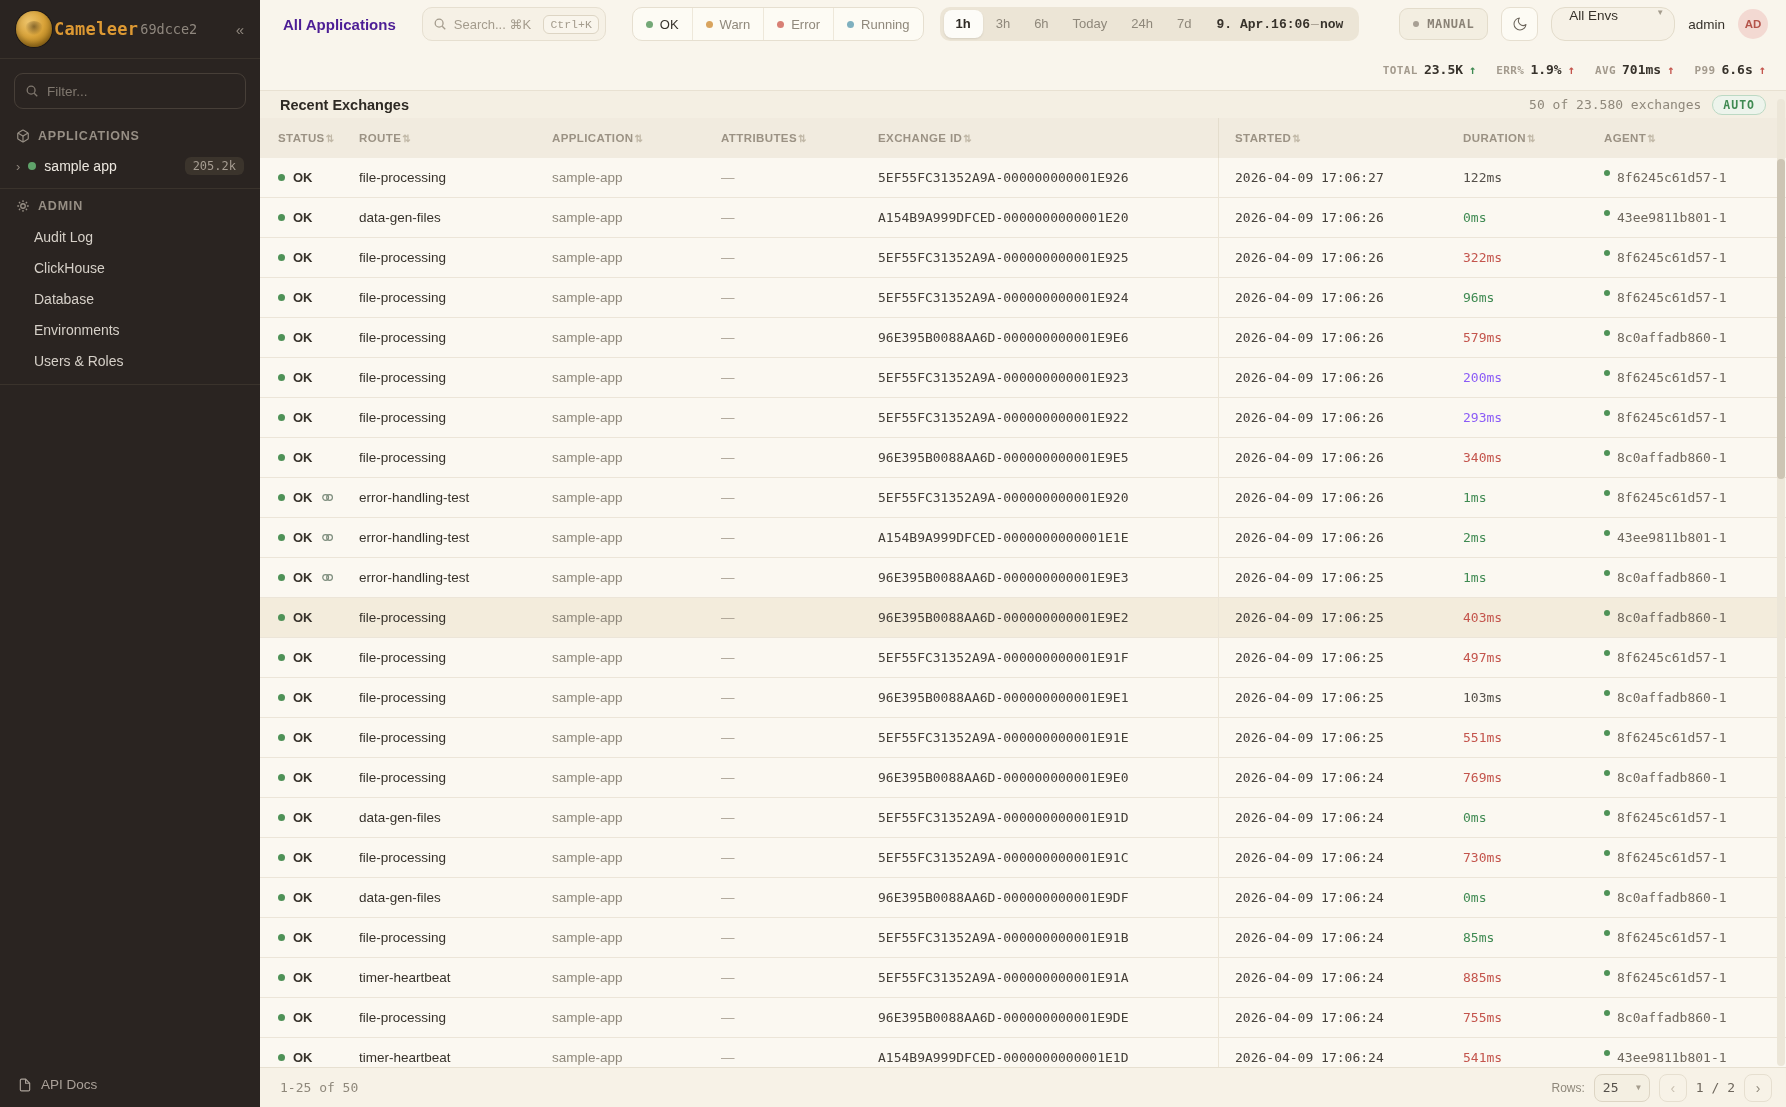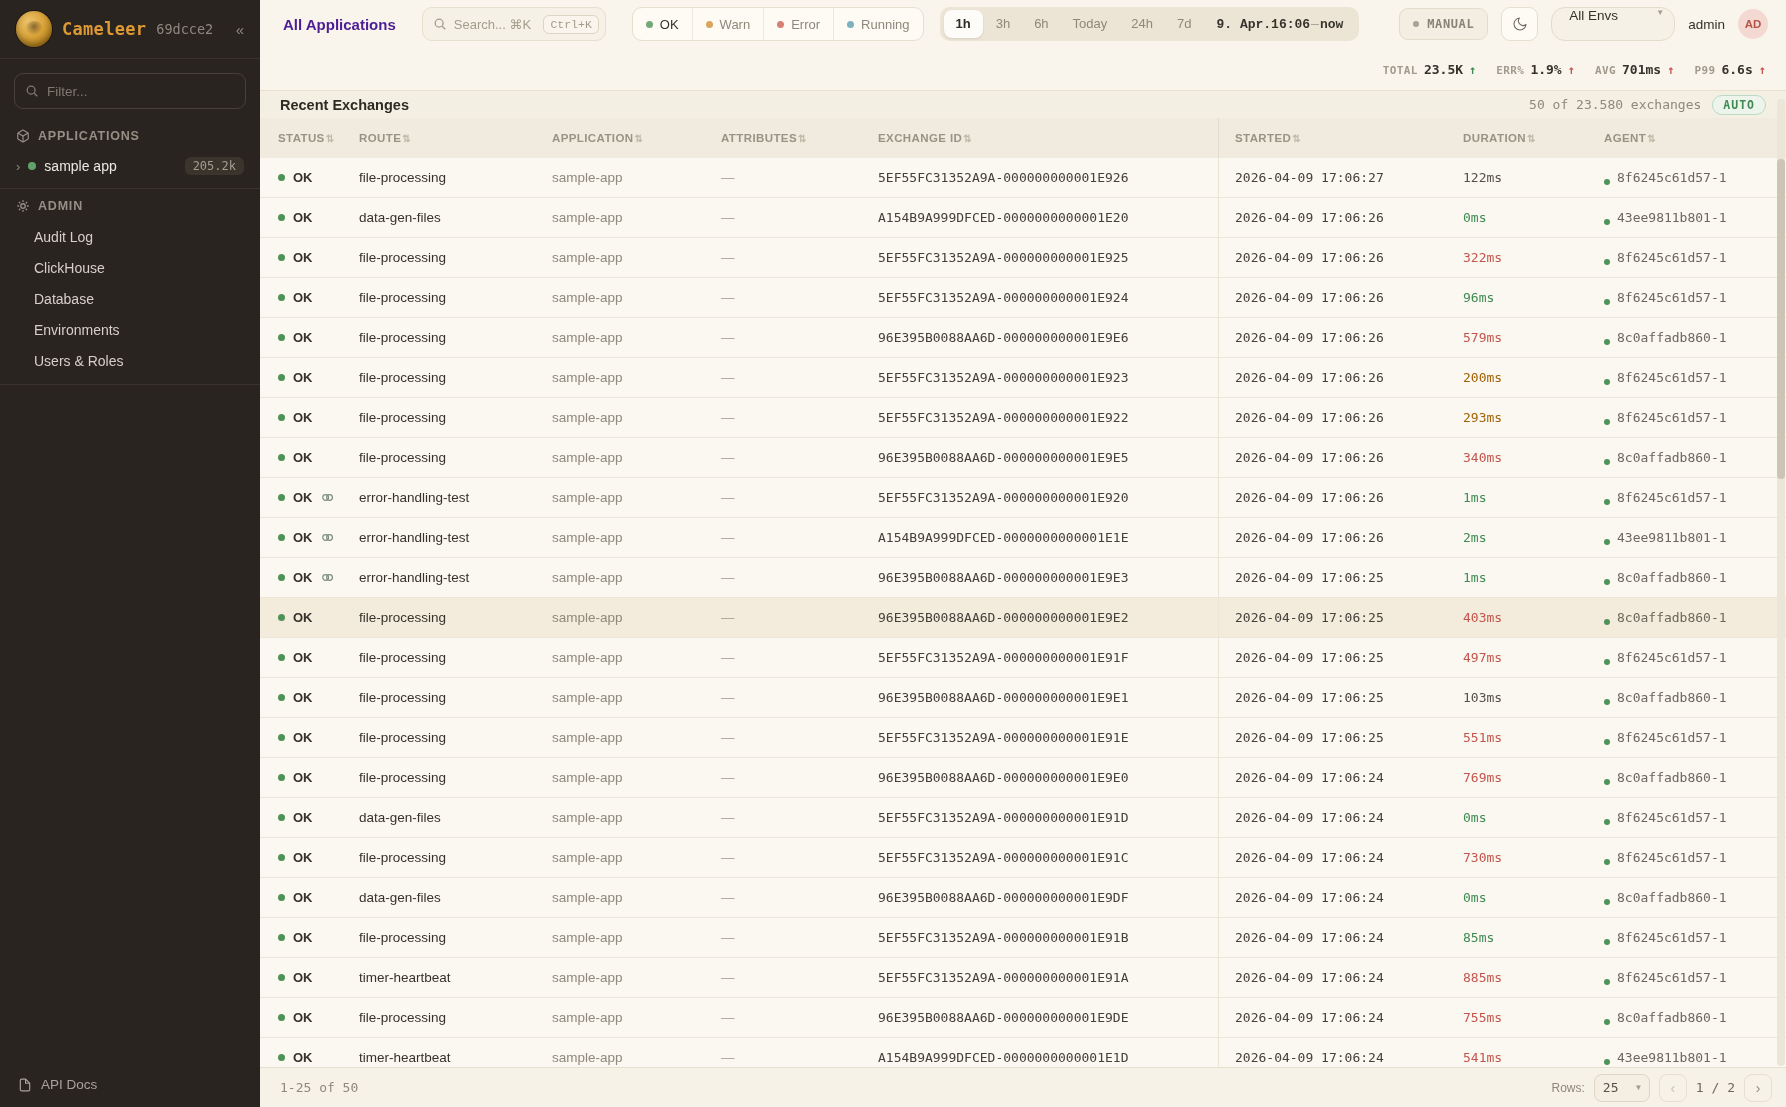--- a/index.html
+++ b/index.html
@@ -2,21 +2,21 @@
 <html><head>
 <meta charset="utf-8">
 <style>
   * { margin:0; padding:0; box-sizing:border-box; }
   html,body { width:1786px; height:1107px; overflow:hidden; }
   body { font-family:"Liberation Sans", sans-serif; background:#f9f5ec; color:#37322b; display:flex; }
   .mono { font-family:"DejaVu Sans Mono", monospace; }
 
   
   aside { width:260px; flex-shrink:0; background:#2a2421; color:#d9d3cb; display:flex; flex-direction:column; }
-  .sb-top { height:58px; display:flex; align-items:center; gap:10px; padding:13px 16px; }
+  .sb-top { height:58px; display:flex; align-items:center; gap:2px; padding:13px 16px; }
   .logo-badge { width:36px; height:36px; border-radius:50%; background:radial-gradient(circle at 35% 30%, #ecc36b 0%, #d9a339 45%, #b5821f 75%, #8a5d18 100%); box-shadow:inset 0 -3px 6px rgba(0,0,0,.35), 0 0 0 1px #1d1815; position:relative; flex-shrink:0; }
   .logo-badge::after { content:""; position:absolute; left:9px; top:10px; width:18px; height:14px; border-radius:50%; background:radial-gradient(circle at 50% 40%, rgba(60,40,10,.55), rgba(60,40,10,0) 70%); }
   .brand { font-family:"DejaVu Sans Mono", monospace; font-weight:bold; font-size:17px; color:#dd9933; letter-spacing:.3px; }
   .version { font-family:"DejaVu Sans Mono", monospace; font-size:13.5px; color:#8f877e; }
   .collapse { margin-left:auto; color:#8f877e; font-size:15px; cursor:pointer; }
   .sb-div { border:0; border-top:1px solid #3a332c; }
   .filter-box { margin:14px 14px 10px; height:36px; border:1px solid #473f38; border-radius:9px; display:flex; align-items:center; gap:8px; padding:15px 10px; }
   .filter-box svg { flex-shrink:0; }
   .filter-box input { background:transparent; border:0; outline:0; width:100%; font-family:"Liberation Sans",sans-serif; font-size:13.5px; color:#d9d3cb; }
   .filter-box input::placeholder { color:#80786f; }
@@ -81,22 +81,22 @@
   .row.hl { background:#f3ecdc; }
   .c-status { display:flex; align-items:center; gap:8px; font-size:13px; font-weight:bold; color:#37322b; }
   .sdot { width:7px; height:7px; border-radius:50%; background:#4e9257; flex-shrink:0; }
   .linkicon { display:flex; color:#7d8d7d; }
   .c-route { font-size:13.5px; color:#37322b; }
   .c-app { font-size:13.5px; color:#8f887b; }
   .c-attr { font-size:13.5px; color:#aaa193; }
   .c-id,.c-start { font-family:"DejaVu Sans Mono",monospace; font-size:13px; color:#45403a; }
   .c-start { border-left:1px solid #ece5d6; align-self:stretch; display:flex; align-items:center; padding-left:16px; margin-left:-17px; }
   .c-dur { font-family:"DejaVu Sans Mono",monospace; font-size:13px; }
-  .dur-fast { color:#3f8a52; } .dur-norm { color:#55504a; } .dur-mid { color:#a16207; } .dur-slow { color:#c4554d; }
-  .c-agent { display:flex; align-items:flex-end; gap:7px; font-family:"DejaVu Sans Mono",monospace; font-size:13px; color:#6d665c; }
+  .dur-fast { color:#3f8a52; } .dur-norm { color:#55504a; } .dur-mid { color:#8b5cf6; } .dur-slow { color:#c4554d; }
+  .c-agent { display:flex; align-items:flex-start; gap:7px; font-family:"DejaVu Sans Mono",monospace; font-size:13px; color:#6d665c; }
   .adot { width:6px; height:6px; border-radius:50%; background:#4e9257; }
 
   .pager { height:40px; border-top:1px solid #e7e0d1; background:#f7f2e7; display:flex; align-items:center; padding:0 14px 0 20px; }
   .prange { font-family:"DejaVu Sans Mono",monospace; font-size:13px; color:#8f887b; }
   .pright { margin-left:auto; display:flex; align-items:center; gap:9px; }
   .rows-label { font-size:12px; color:#8f887b; }
   .rows-sel { width:56px; height:28px; border:1px solid #ddd5c4; background:#f4efe2; border-radius:8px; display:flex; align-items:center; padding:0 8px; font-family:"DejaVu Sans Mono",monospace; font-size:13px; color:#55504a; cursor:pointer; }
   .pbtn { width:28px; height:28px; border:1px solid #e6dfd0; border-radius:8px; display:flex; align-items:center; justify-content:center; color:#8f887b; background:transparent; font-size:14px; cursor:pointer; }
   .pbtn.disabled { color:#c8c0b1; }
   .ppage { font-family:"DejaVu Sans Mono",monospace; font-size:13px; color:#6d665c; }

